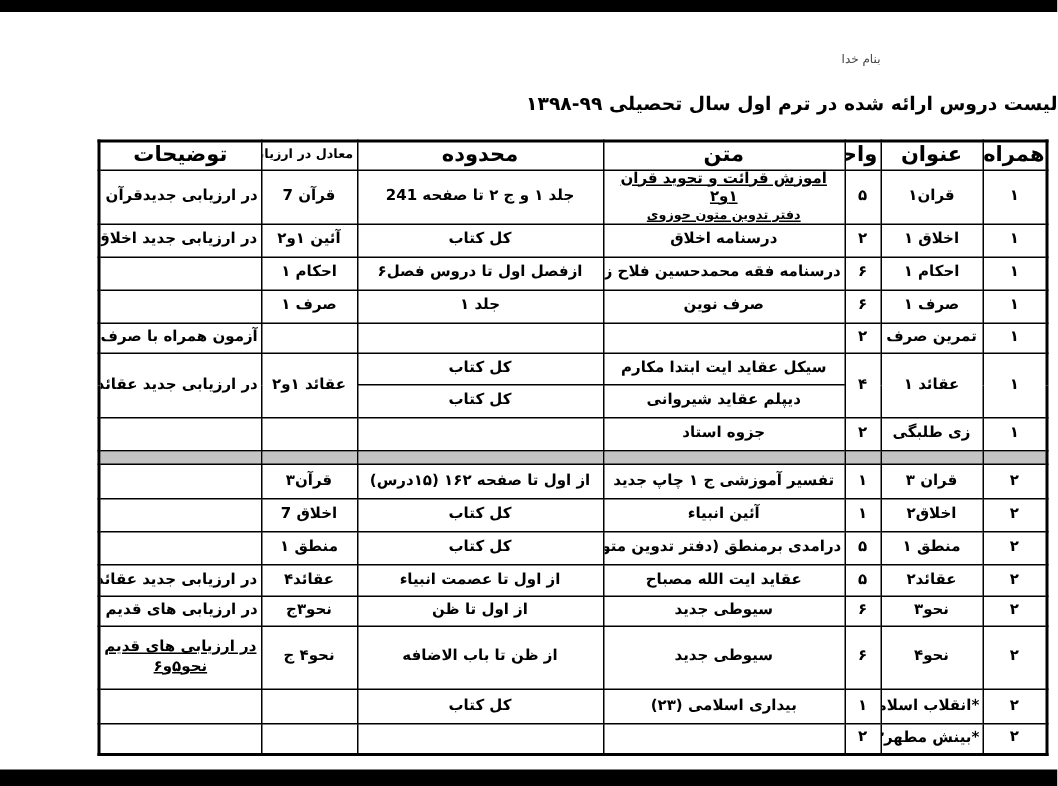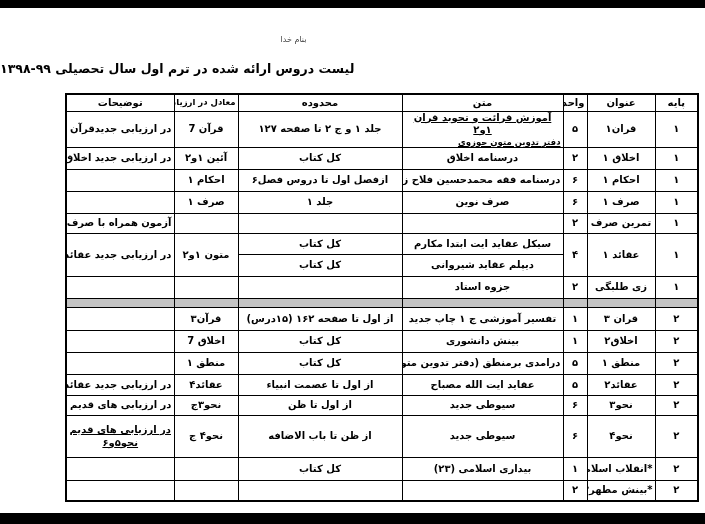--- a/index.html
+++ b/index.html
@@ -8,46 +8,46 @@
     background:#ffffff;
     font-family:"DejaVu Sans", sans-serif;
     color:#000;
   }
   .bar{position:absolute;left:0;width:705px;background:#000;}
   .bar.top{top:0;height:8px;}
   .bar.bottom{top:513px;height:11px;}
 
   .bismillah{
     position:absolute;top:35px;left:0;width:587px;
-    text-align:center;font-size:8px;color:#444;
+    text-align:right;font-size:8px;color:#444;
     direction:rtl;
   }
   .doc-title{
     position:absolute;top:61px;left:0;width:705px;
-    text-align:left;font-size:12.5px;font-weight:bold;
+    text-align:right;font-size:12.5px;font-weight:bold;
     direction:rtl;
   }
 
   table.courses{
     position:absolute;top:93px;left:65px;width:632px;
     border-collapse:collapse;table-layout:fixed;
     direction:rtl;
     border:2px solid #000;
   }
   .courses th,.courses td{
     border:1.5px solid #000;
     text-align:center;vertical-align:middle;
     padding:0 2px;overflow:hidden;
     font-weight:bold;font-size:10px;line-height:1.25;
     white-space:nowrap;
   }
-  .courses th{font-size:10px;}
+  .courses th{font-size:14px;}
   th.eq-head{font-size:8.5px;}
   td.wrap{white-space:normal;text-decoration:underline;}
-  .fs9{font-size:8.5px;text-align:right;}
+  .fs9{font-size:8.5px;}
   .notes-cell{font-size:9.5px;}
   tr.h17{height:17px} tr.h36{height:36px} tr.h23{height:23px}
   tr.h22{height:22px} tr.h21{height:21px} tr.h20{height:20px}
   tr.h42{height:42px} tr.h8{height:8px}
   tr.sep td{background:#c4c4c4;height:8px;padding:0;}
 </style>
 </head>
 <body>
 
 <div class="bar top"></div>
@@ -60,39 +60,39 @@
     <col style="width:43px">
       <col style="width:68px">
       <col style="width:24px">
     <col style="width:161px">
       <col style="width:164px">
       <col style="width:64px">
     <col style="width:108px">
   </colgroup>
   <thead>
     <tr class="h17">
-      <th>پایه</th>
+      <th>همراه</th>
       <th>عنوان</th>
       <th>واحد</th>
       <th>متن</th>
       <th>محدوده</th>
       <th class="eq-head">معادل در ارزیابی</th>
       <th>توضیحات</th>
     </tr>
   </thead>
   <tbody>
     <tr class="h36">
       <td>۱</td>
       <td>قران۱</td>
       <td>۵</td>
       <td class="wrap">
         <div>آموزش قرائت و تجوید قران ۱و۲</div>
         <div class="fs9">دفتر تدوین متون حوزوی</div>
       </td>
-      <td>جلد ۱ و ج ۲ تا صفحه ۱۲۷</td>
+      <td>جلد ۱ و ج ۲ تا صفحه 241</td>
       <td>قرآن 7</td>
       <td class="notes-cell">در ارزیابی جدیدقرآن ۱ج</td>
     </tr>
     <tr class="h22">
       <td>۱</td>
       <td>اخلاق ۱</td>
       <td>۲</td>
       <td>درسنامه اخلاق</td>
       <td>کل کتاب</td>
       <td>آئین ۱و۲</td>
@@ -124,21 +124,21 @@
       <td></td>
       <td></td>
       <td class="notes-cell">آزمون همراه با صرف ۱ است</td>
     </tr>
     <tr class="h21">
       <td rowspan="2">۱</td>
       <td rowspan="2">عقائد ۱</td>
       <td rowspan="2">۴</td>
       <td>سیکل عقاید ایت ابتدا مکارم</td>
       <td>کل کتاب</td>
-      <td rowspan="2">متون ۱و۲</td>
+      <td rowspan="2">عقائد ۱و۲</td>
       <td rowspan="2" class="notes-cell">در ارزیابی جدید عقائد ۱ج</td>
     </tr>
     <tr class="h22">
       <td>دیپلم عقاید شیروانی</td>
       <td>کل کتاب</td>
     </tr>
     <tr class="h22">
       <td>۱</td>
       <td>زی طلبگی</td>
       <td>۲</td>
@@ -162,21 +162,21 @@
       <td>۱</td>
       <td>تفسیر آموزشی ج ۱ چاپ جدید</td>
       <td>از اول تا صفحه ۱۶۲ (۱۵درس)</td>
       <td>قرآن۳</td>
       <td class="notes-cell"></td>
     </tr>
     <tr class="h22">
       <td>۲</td>
       <td>اخلاق۲</td>
       <td>۱</td>
-      <td>بینش دانشوری</td>
+      <td>آئین انبیاء</td>
       <td>کل کتاب</td>
       <td>اخلاق 7</td>
       <td class="notes-cell"></td>
     </tr>
     <tr class="h22">
       <td>۲</td>
       <td>منطق ۱</td>
       <td>۵</td>
       <td class="fs9">درامدی برمنطق (دفتر تدوین متون)</td>
       <td>کل کتاب</td>

